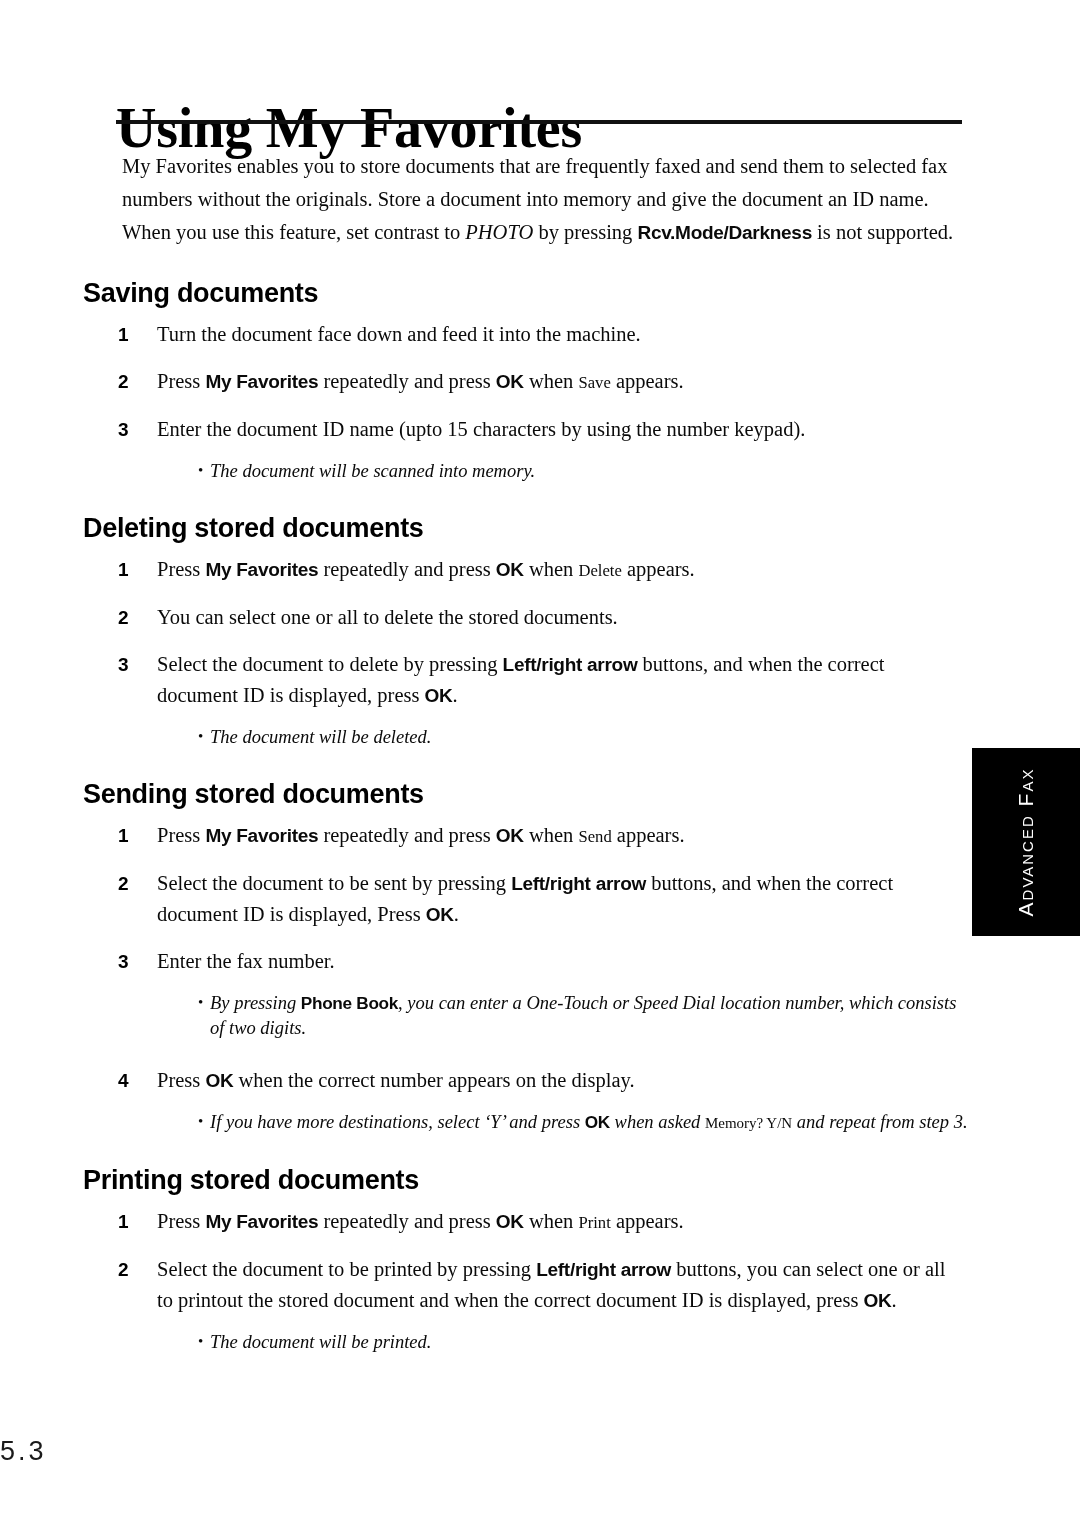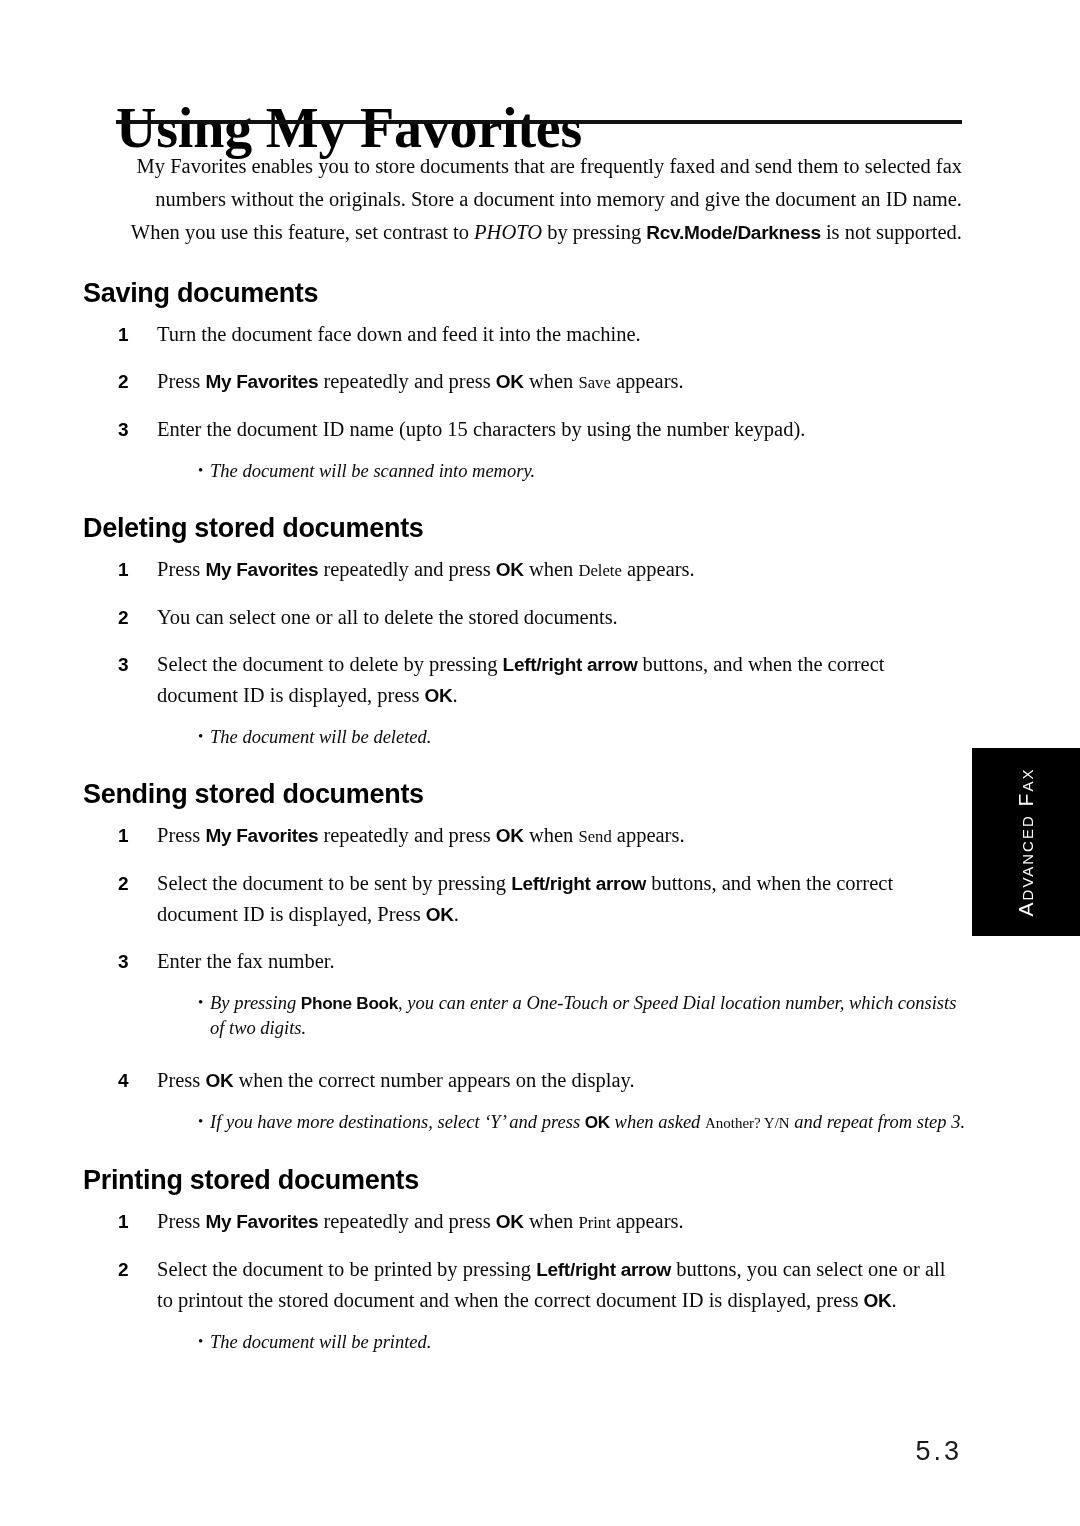--- a/index.html
+++ b/index.html
@@ -48,21 +48,21 @@
     left: 0;
     top: 150px;
     width: 1080px;
   }
 
   .intro {
     margin: 0 0 0 4px;
     padding: 0 118px 0 118px;
     font-size: 20.5px;
     line-height: 33px;
-    text-align: right;
+    text-align: left;
   }
 
   h2.section-head {
     margin: 29px 0 10px 0;
     padding-left: 83px;
     font-family: "Liberation Sans", "DejaVu Sans", sans-serif;
     font-weight: 700;
     font-size: 27px;
     letter-spacing: -0.3px;
     line-height: 1.15;
@@ -160,21 +160,20 @@
     font-variant: small-caps;
     text-transform: capitalize;
   }
 
   
   .folio {
     position: absolute;
     left: 0;
     top: 1436px;
     width: 962px;
-    text-align: right;
     font-family: "Liberation Sans", "DejaVu Sans", sans-serif;
     font-size: 27px;
     letter-spacing: 3px;
     color: #1a1a1a;
   }
 </style>
 </head>
 <body>
 
 <div class="page">
@@ -238,21 +237,21 @@
     </ol>
     <ul class="notes">
       <li><span>By pressing </span><span class="b">Phone Book</span><span>, you can enter a One-Touch or Speed Dial location number, which consists of two digits.</span></li>
     </ul>
     <ol class="steps">
       <li class="step" style="margin-top:24px;">
         <span class="step-num">4</span><span>Press </span><span class="b">OK</span><span> when the correct number appears on the display.</span>
       </li>
     </ol>
     <ul class="notes">
-      <li><span>If you have more destinations, select ‘Y’ and press </span><span class="b">OK</span><span> when asked </span><span class="disp">Another? Y/N</span><span> and repeat from step 3.</span></li>
+      <li><span>If you have more destinations, select ‘Y’ and press </span><span class="b">OK</span><span> when asked </span><span class="disp">Memory? Y/N</span><span> and repeat from step 3.</span></li>
     </ul>
 
     <h2 class="section-head">Printing stored documents</h2>
     <ol class="steps">
       <li class="step">
         <span class="step-num">1</span><span>Press </span><span class="b">My Favorites</span><span> repeatedly and press </span><span class="b">OK</span><span> when </span><span class="disp">Print</span><span> appears.</span>
       </li>
       <li class="step">
         <span class="step-num">2</span><span>Select the document to be printed by pressing </span><span class="b">Left/right arrow</span><span> buttons, you can select one or all to printout the stored document and when the correct document ID is displayed, press </span><span class="b">OK</span><span>.</span>
       </li>

